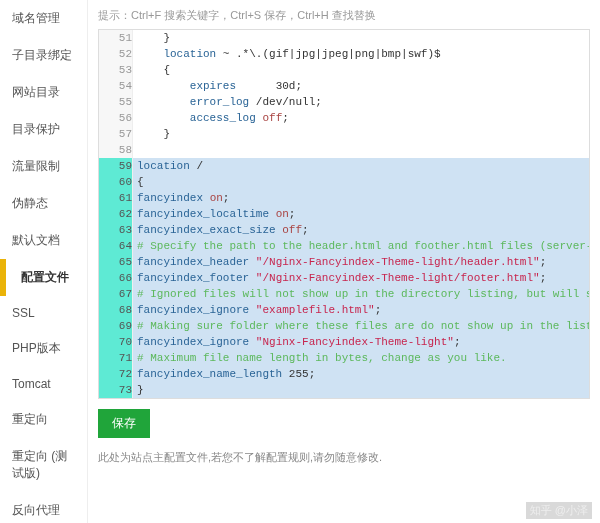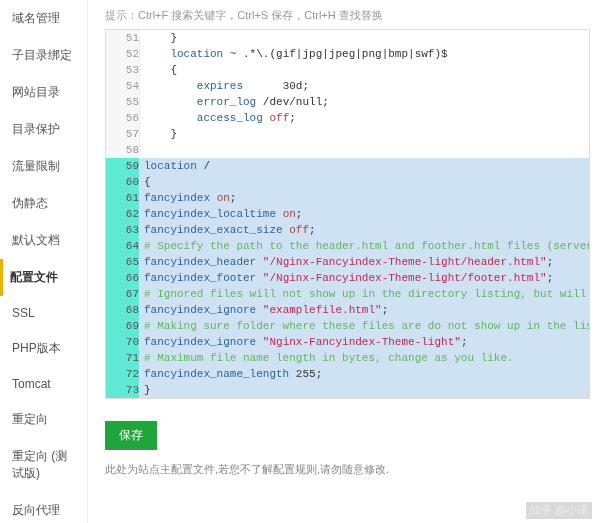--- a/index.html
+++ b/index.html
@@ -9,43 +9,42 @@
     background: #f5f5f5;
     width: 600px;
     height: 523px;
     overflow: hidden;
     position: relative;
   }
   .layout {
     display: flex;
     height: 523px;
     background: #fff;
-    gap: 7px;
   }
   .sidebar {
     width: 88px;
     flex: 0 0 88px;
     border-right: 1px solid #eee;
     background: #fff;
     overflow: hidden;
   }
   .sidebar-item {
     display: block;
     padding: 10px 12px;
     color: #555;
     font-size: 12px;
     cursor: pointer;
     border-bottom: 0px solid transparent;
   }
   .sidebar-item.active {
     background: #fff;
     color: #333;
     font-weight: bold;
-    border-left: 3px solid #eab308;
-    padding-left: 7px;
+    border-left: 6px solid #eab308;
+    padding-left: 15px;
   }
   .main {
     flex: 1;
     padding: 8px 10px 10px 10px;
     display: flex;
     flex-direction: column;
     overflow: hidden;
   }
   .hint {
     color: #999;
@@ -95,21 +94,20 @@
   .tok-off  { color: #a94442; }
   .tok-comm { color: #5cb85c; }
   .save-row { margin-top: 10px; }
   .btn-save {
     background: #20a53a;
     color: #fff;
     border: none;
     padding: 6px 14px;
     font-size: 12px;
     cursor: pointer;
-    margin-top: 12px;
   }
   .note {
     margin-top: 12px;
     color: #888;
     font-size: 11px;
   }
   .watermark {
     position: absolute;
     right: 8px;
     bottom: 4px;

